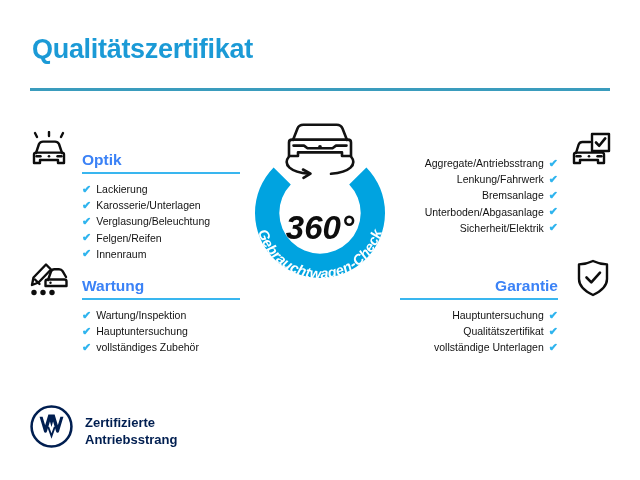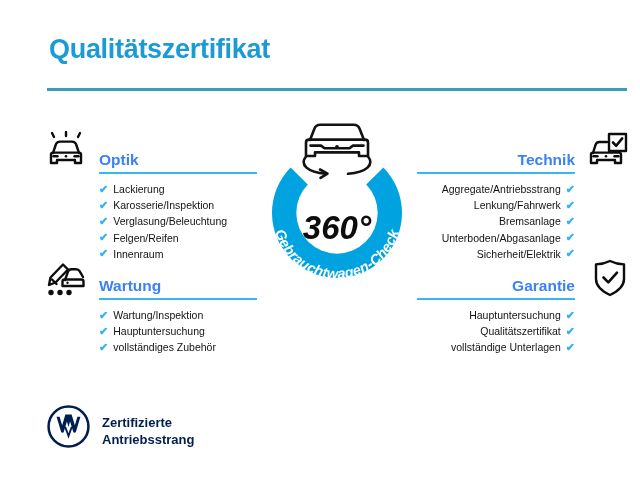--- a/index.html
+++ b/index.html
@@ -11,21 +11,20 @@
     height: 480px;
     background: #ffffff;
     font-family: "Liberation Sans", sans-serif;
     overflow: hidden;
     position: relative;
   }
   #certificate {
     position: absolute;
     inset: 0;
     background: #ffffff;
-    margin-left: 17px;
   }
 
   
   .title {
     position: absolute;
     left: 32px;
     top: 34px;
     font-size: 27px;
     font-weight: bold;
     color: #1b9ad6;
@@ -171,21 +170,21 @@
       <div class="block-title">Optik</div>
       <div class="block-rule"></div>
     </div>
     <ul class="block-list">
       <li>
           <span class="chk">✔</span>
           <span>Lackierung</span>
         </li>
       <li>
           <span class="chk">✔</span>
-          <span>Karosserie/Inspektion</span>
+          <span>Karosserie/Unterlagen</span>
         </li>
       <li>
           <span class="chk">✔</span>
           <span>Verglasung/Beleuchtung</span>
         </li>
       <li>
           <span class="chk">✔</span>
           <span>Felgen/Reifen</span>
         </li>
       <li>
@@ -235,24 +234,20 @@
       <path d="M8 23.5 Q8 21.6 10 21.6 L36 21.6 Q38 21.6 38 23.5 L38 32 L32 32 L32 29 L14 29 L14 32 L8 32 Z"></path>
       <path d="M10.5 25.2 L14.5 25.2"></path>
       <path d="M31.5 25.2 L35.5 25.2"></path>
       <circle cx="23" cy="25.2" r="1.3" fill="currentColor" stroke="none"></circle>
       <rect x="26" y="3" width="17" height="17"></rect>
       <path d="M30 11.5 L33.2 14.8 L39.2 7.4" stroke-width="2.6"></path>
     </svg>
   </div>
 
   <div class="block right" id="block-technik">
-    <div class="block-head">
-      <div class="block-title">Technik</div>
-      <div class="block-rule"></div>
-    </div>
     <ul class="block-list">
       <li>
           <span class="chk">✔</span>
           <span>Aggregate/Antriebsstrang</span>
         </li>
       <li>
           <span class="chk">✔</span>
           <span>Lenkung/Fahrwerk</span>
         </li>
       <li>

